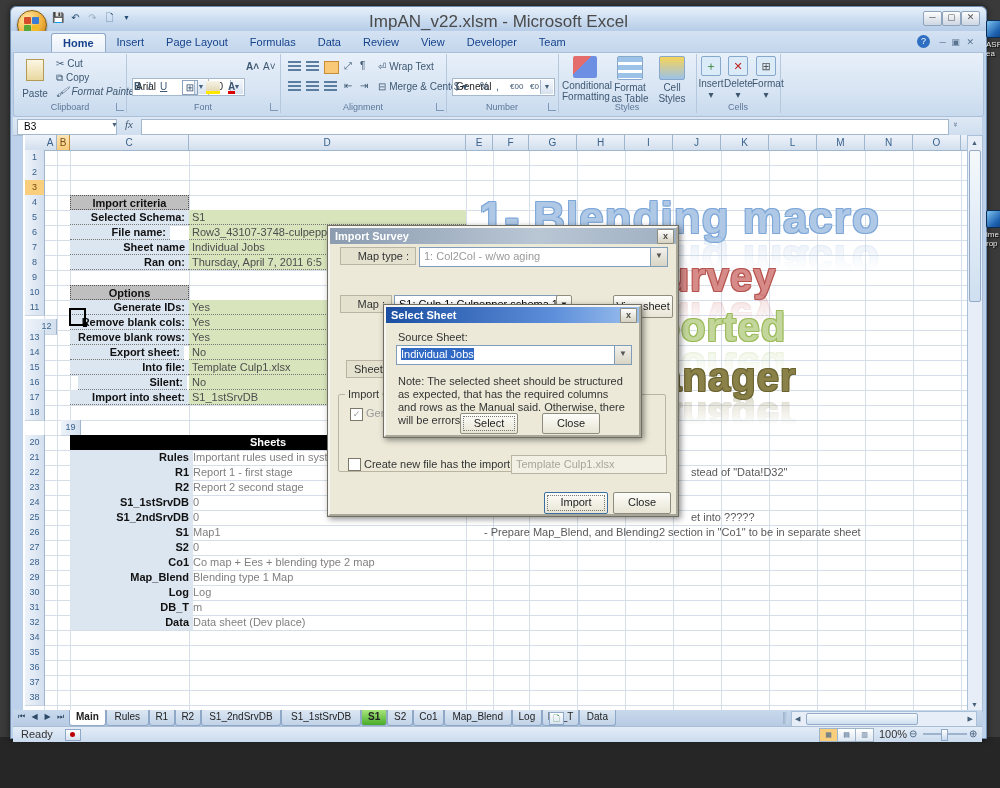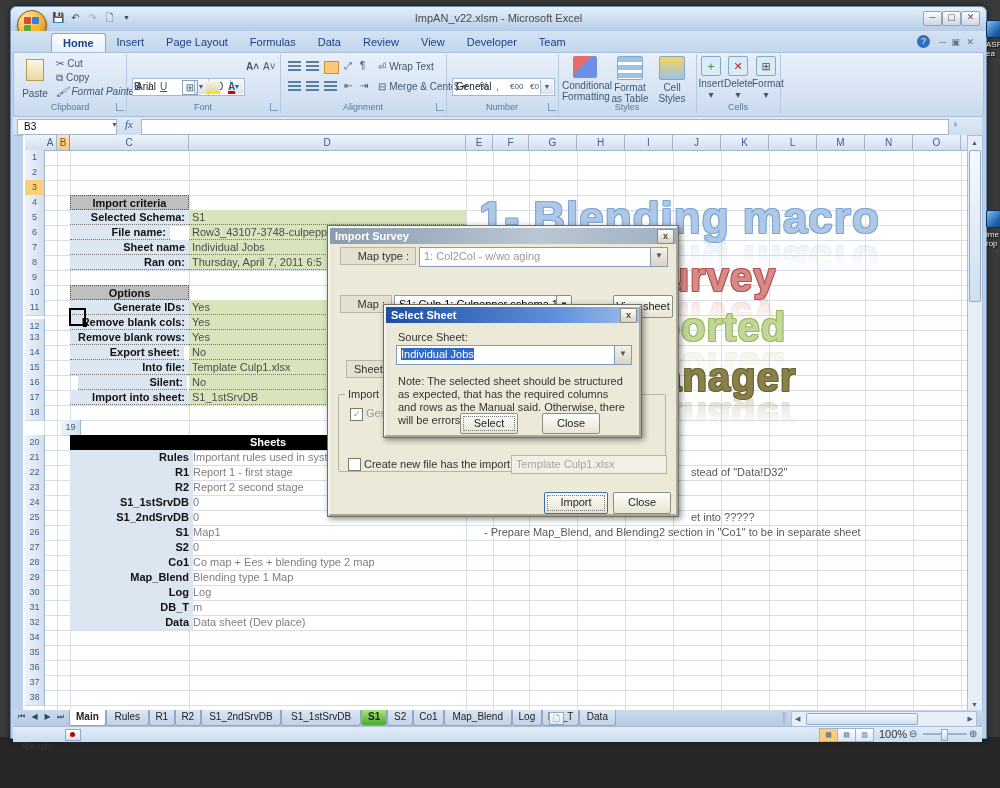--- a/index.html
+++ b/index.html
@@ -10,21 +10,21 @@
   #desktop{left:0;top:0;width:1000px;height:788px;background:#3a3a3a;}
   #desktop-bottom{left:0;top:737px;width:1000px;height:51px;background:#262626;}
   .dt-icon{width:18px;height:16px;border-radius:2px;
      background:linear-gradient(135deg,#7ec3f0,#1e62b0 60%,#0c3e7a);border:1px solid #0a2c55;}
   .dt-label{color:#e8e8e8;font-size:8px;line-height:9px;text-shadow:1px 1px 1px #000;}
   
   #win{left:10px;top:6px;width:975px;height:731px;border-radius:6px 6px 0 0;
        background:#bdd2ea;border:1px solid #6d8cad;box-shadow:0 0 6px rgba(0,0,0,.6);}
   #titlebar{left:0;top:0;width:100%;height:24px;border-radius:6px 6px 0 0;
        background:linear-gradient(#e7f0fa,#cfe0f2 45%,#b6cce7);}
-  #title-text{top:5px;left:50%;transform:translateX(-50%);font-size:11px;color:#4a4a4a;}
+  #title-text{top:5px;left:50%;transform:translateX(-50%);font-size:17px;color:#4a4a4a;}
   .winbtn{width:17px;height:13px;border:1px solid #8fa5bd;border-radius:2px;
        background:linear-gradient(#fdfdfd,#cdd6e2);color:#555;font-size:9px;line-height:11px;text-align:center;}
   .orb{left:6px;top:3px;width:28px;height:28px;border-radius:50%;
        background:radial-gradient(circle at 9px 8px,#ffe9a8,#f2b23c 55%,#b06f14);
        border:1px solid #8a5a10;box-shadow:0 1px 2px rgba(0,0,0,.4);}
   .orbsq{width:7px;height:7px;border-radius:1px;}
   .qat-icon{width:15px;height:14px;font-size:10px;line-height:14px;text-align:center;color:#274e75;}
   
   #ribbon-tabs{left:0;top:24px;width:100%;height:21px;background:linear-gradient(#d4e2f3,#c3d6ec);}
   .rtab{height:19px;line-height:19px;padding:0 11px;font-size:11px;color:#15428b;float:left;margin-top:2px;}
@@ -334,21 +334,21 @@
         <div class="rowhdr" style="top: 30px;">2</div>
         <div class="rowhdr sel" style="top: 45px;">3</div>
         <div class="rowhdr" style="top: 60px;">4</div>
         <div class="rowhdr" style="top: 75px;">5</div>
         <div class="rowhdr" style="top: 90px;">6</div>
         <div class="rowhdr" style="top: 105px;">7</div>
         <div class="rowhdr" style="top: 120px;">8</div>
         <div class="rowhdr" style="top: 135px;">9</div>
         <div class="rowhdr" style="top: 150px;">10</div>
         <div class="rowhdr" style="top: 165px;">11</div>
-        <div class="rowhdr" style="top: 184px;">12</div>
+        <div class="rowhdr" style="top: 184px; padding-left: 12px;">12</div>
         <div class="rowhdr" style="top: 195px;">13</div>
         <div class="rowhdr" style="top: 210px;">14</div>
         <div class="rowhdr" style="top: 225px;">15</div>
         <div class="rowhdr" style="top: 240px;">16</div>
         <div class="rowhdr" style="top: 255px;">17</div>
         <div class="rowhdr" style="top: 270px;">18</div>
         <div class="rowhdr" style="top: 285px; margin-left: 36px;">19</div>
         <div class="rowhdr" style="top: 300px;">20</div>
         <div class="rowhdr" style="top: 315px;">21</div>
         <div class="rowhdr" style="top: 330px;">22</div>
@@ -462,21 +462,21 @@
     <div class="abs" style="left:536px;top:2px;width:13px;height:11px;background:linear-gradient(#fff,#d8e4f0);border:1px solid #8fa8c8;font-size:8px;line-height:11px;text-align:center;color:#2c7d2c;">🗋</div>
     <div class="abs" style="left:770px;top:2px;width:5px;height:12px;background:linear-gradient(90deg,#9db4cc,#c8d9ec);"></div>
     <div class="abs scroll" style="left:778px;top:1px;width:184px;height:14px;">
       <div class="abs" style="left:3px;top:3px;font-size:7px;color:#46607c;">◀</div>
       <div class="thumb abs" style="left:14px;top:1px;width:110px;height:10px;"></div>
       <div class="abs" style="right:3px;top:3px;font-size:7px;color:#46607c;">▶</div>
     </div>
   </div>
 
   <div id="statusbar" class="abs">
-    <span class="abs" style="left:8px;top:13px;">Ready</span>
+    <span class="abs" style="left:8px;top:1px;">Ready</span>
     <div class="abs" style="left:52px;top:2px;width:14px;height:10px;background:linear-gradient(#fff,#d5e2ef);border:1px solid #8fa8c8;">
       <div class="abs" style="left:4px;top:2px;width:5px;height:5px;border-radius:50%;background:#b00;"></div>
     </div>
     <div class="sbv abs" style="left:806px;top:1px;background:#f9cf7e;">▦</div>
     <div class="sbv abs" style="left:824px;top:1px;">▤</div>
     <div class="sbv abs" style="left:842px;top:1px;">▥</div>
     <span class="abs" style="left:866px;top:1px;">100%</span>
     <div class="abs" style="left:896px;top:1px;font-size:10px;color:#46607c;">⊖</div>
     <div class="abs" style="left:910px;top:6px;width:44px;height:2px;background:#9db4cc;"></div>
     <div class="abs" style="left:928px;top:2px;width:5px;height:10px;background:linear-gradient(#fff,#c9d9ec);border:1px solid #8fa8c8;"></div>

